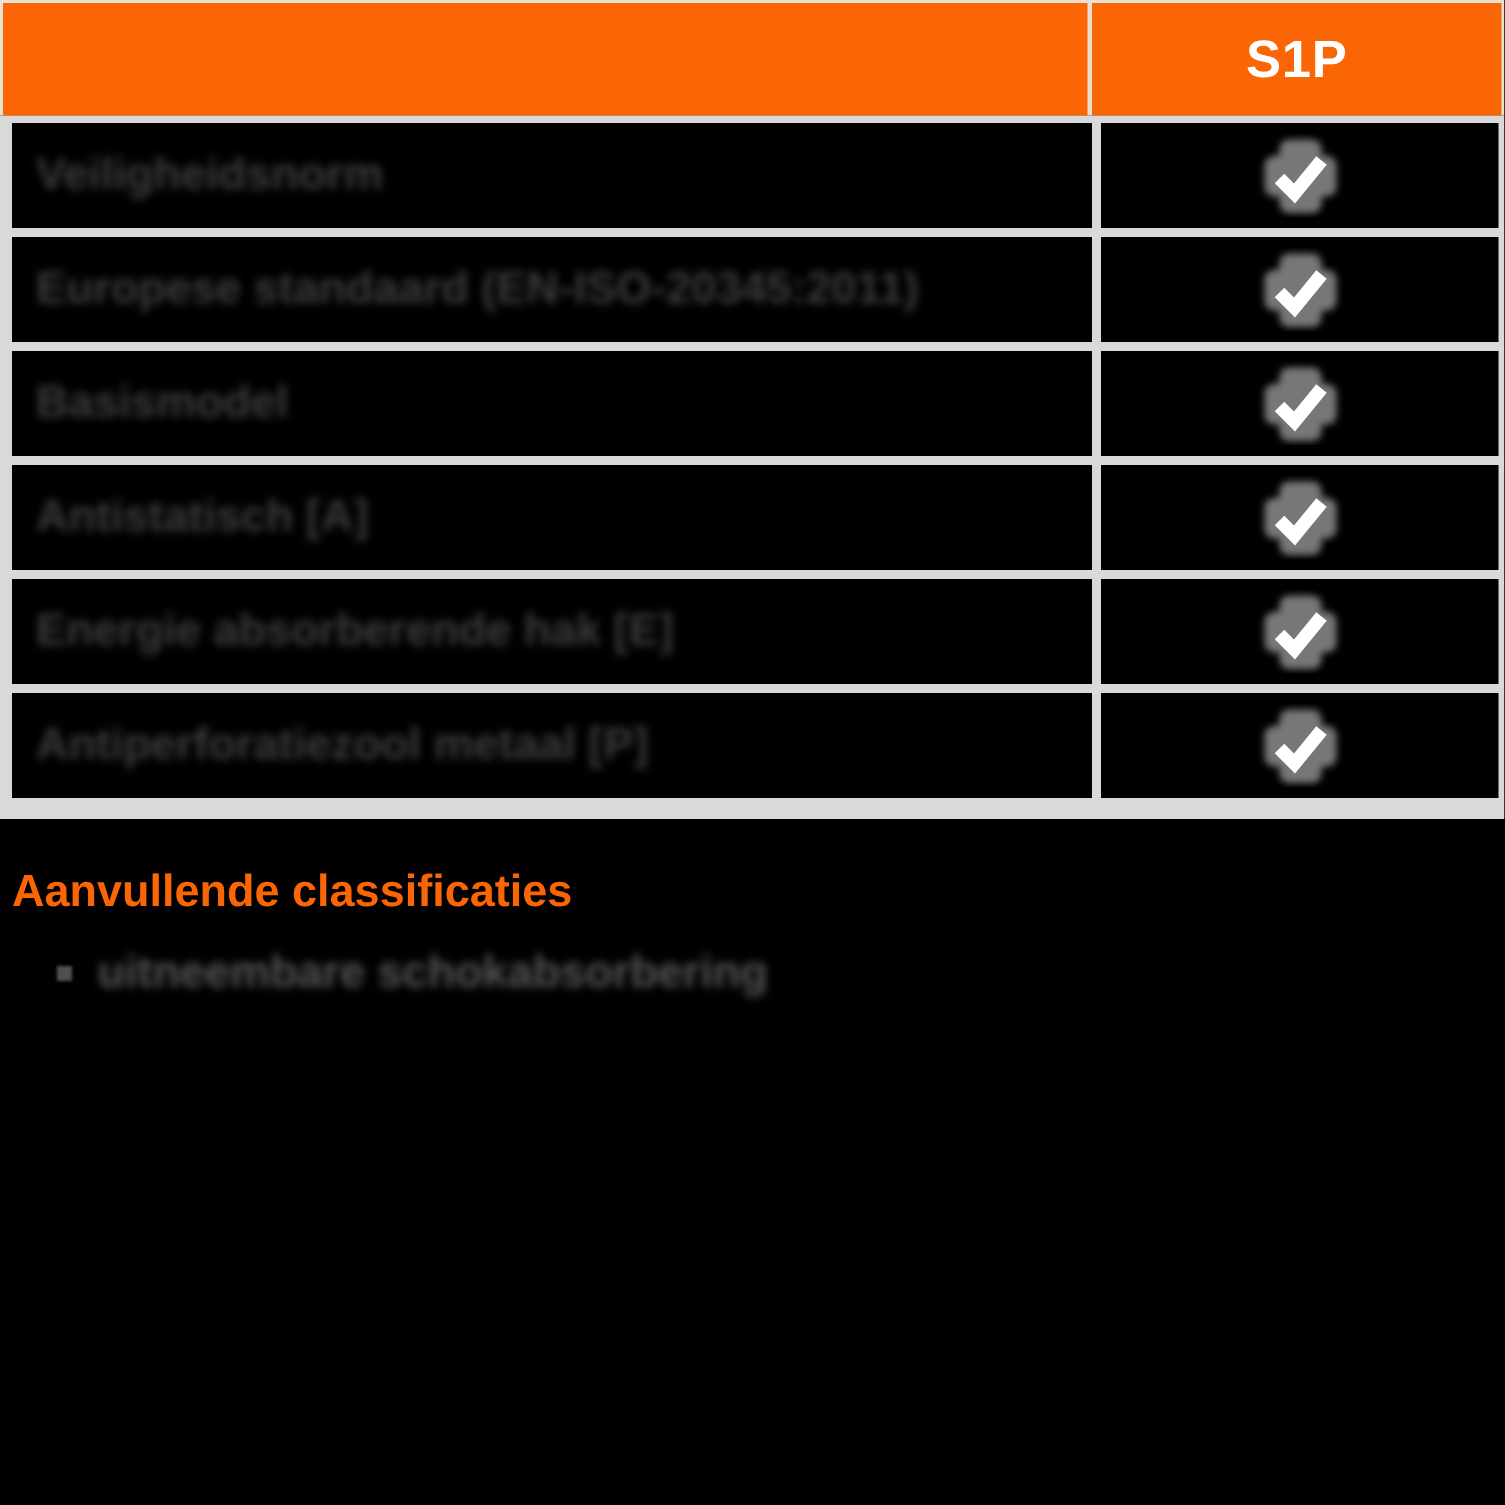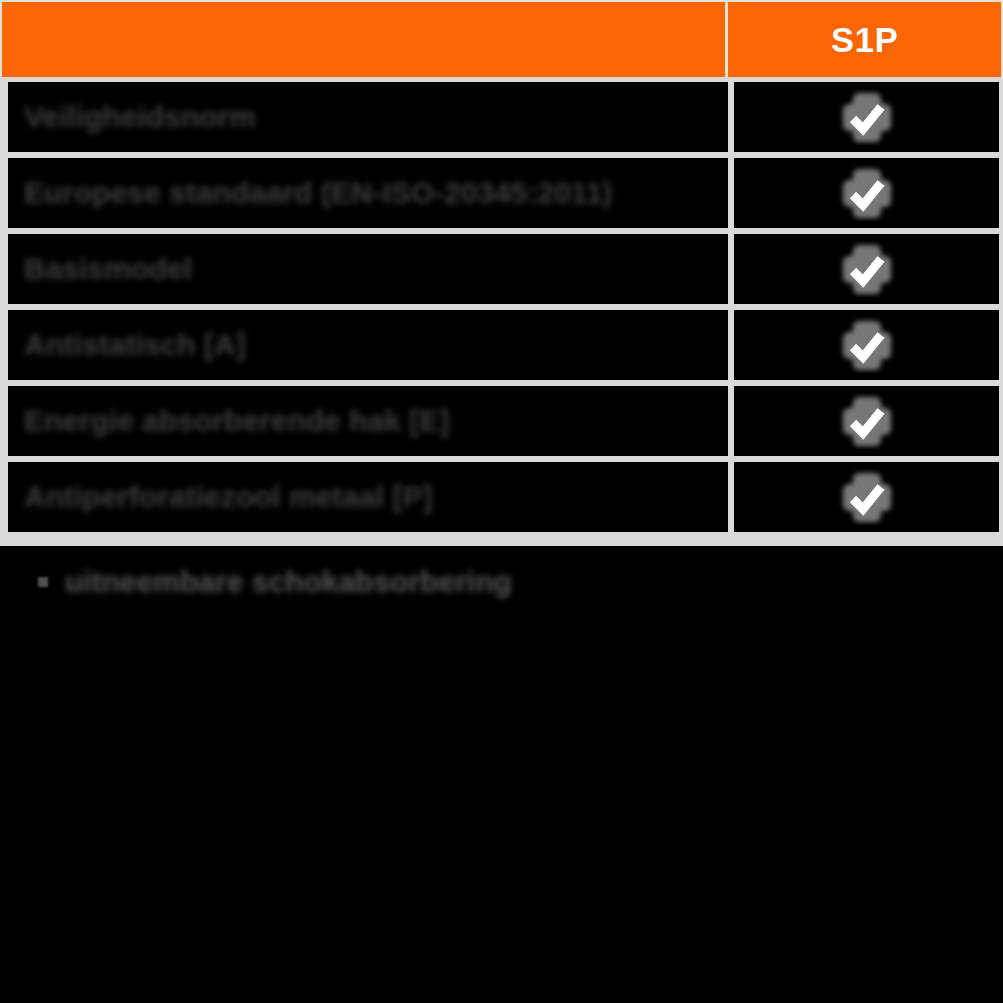--- a/index.html
+++ b/index.html
@@ -233,19 +233,20 @@
           </g>
           <path d="M17 30 L27 40 L45 18" fill="none" stroke="#FFFFFF" stroke-width="9" stroke-linecap="butt" stroke-linejoin="miter"></path>
         </svg>
       </span>
     </div>
   </div>
 </div>
   </div>
 
   <div class="footer">
+    <div class="f-heading">Aanvullende classificaties</div>
     <div class="bullet-row">
       <span class="bullet"></span>
       <span class="bullet-text blurred">uitneembare schokabsorbering</span>
     </div>
   </div>
 
 </div>
 
 </body></html>

